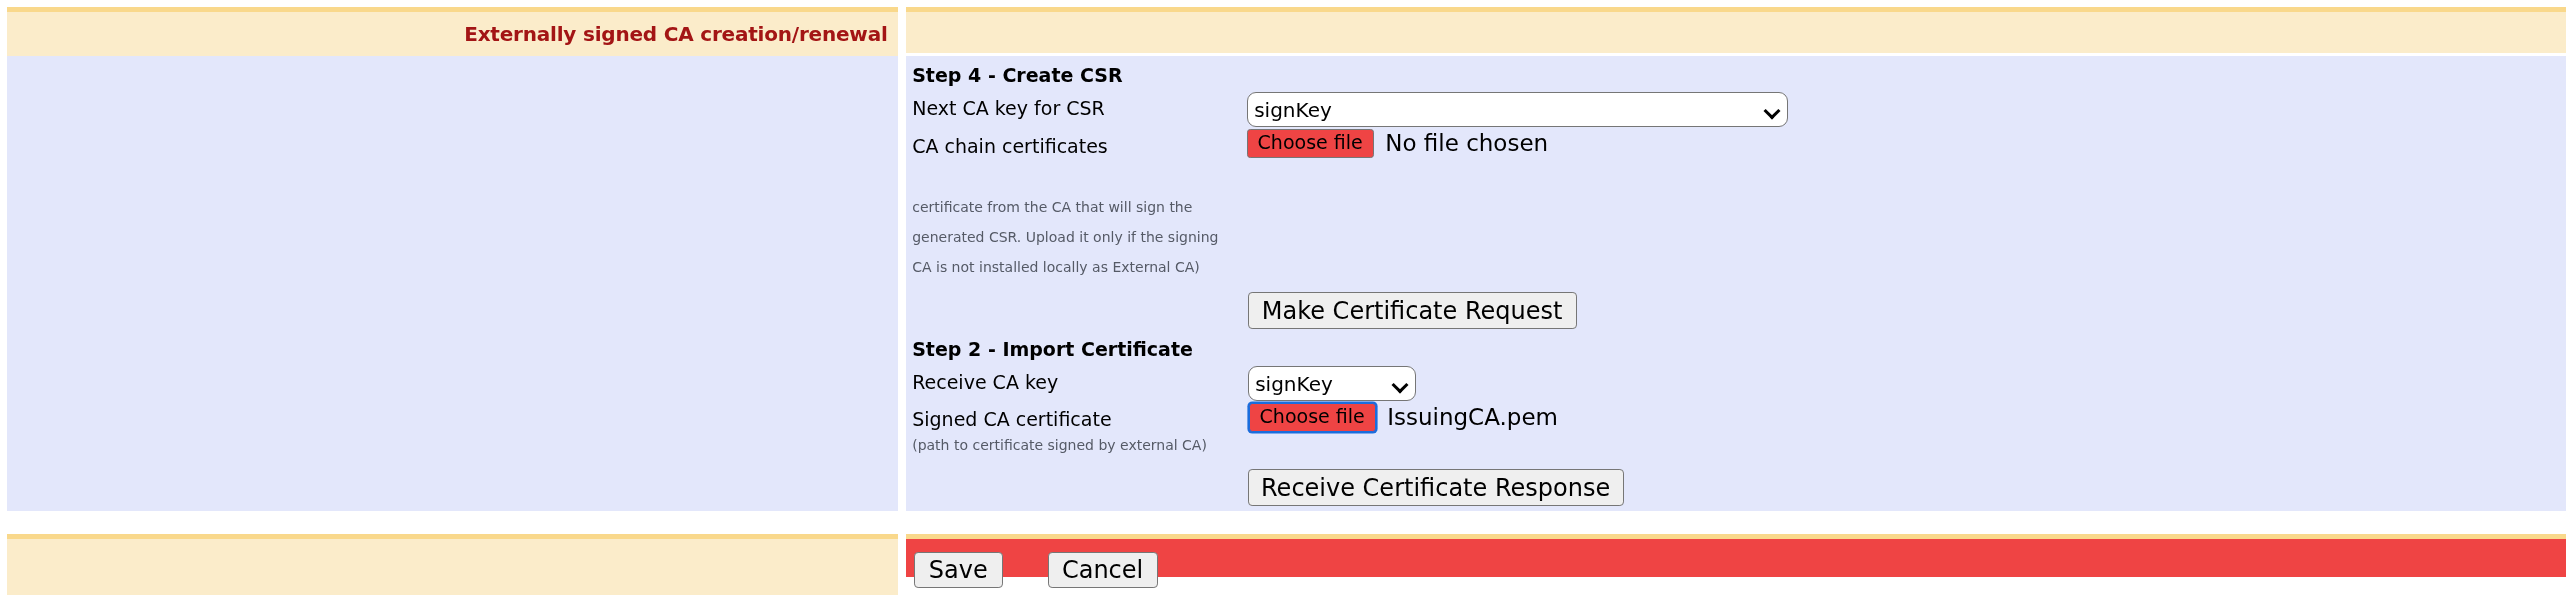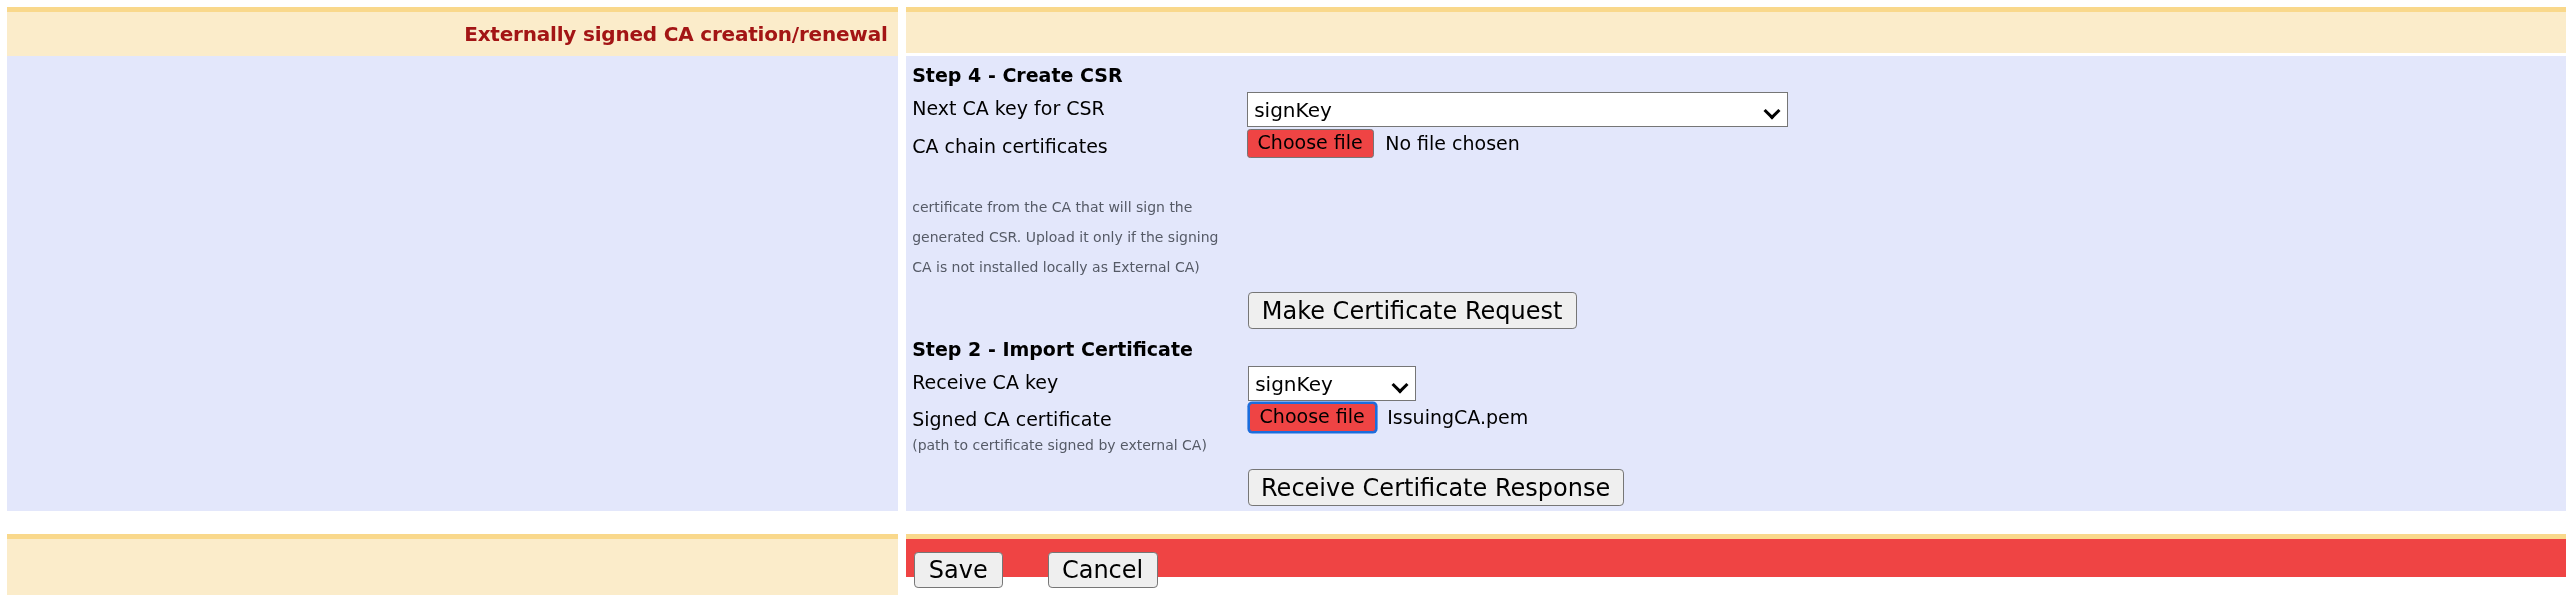--- a/index.html
+++ b/index.html
@@ -133,21 +133,21 @@
     line-height: 30px;
     white-space: nowrap;
   }
 
   
   .sel {
     position: absolute;
     box-sizing: border-box;
     background: #ffffff;
     border: 1.6px solid #767676;
-    border-radius: 0;
+    border-radius: 9px;
     font-family: "DejaVu Sans", "Liberation Sans", sans-serif;
     font-size: 20px;
     color: #000;
     padding: 0 6.6px;
     display: flex;
     align-items: center;
   }
   .sel .sel-val {
     flex: 1 1 auto;
     white-space: nowrap;
@@ -188,21 +188,21 @@
     font-size: 19px;
     color: #000;
     padding: 2.5px 10px 4.1px 10px;
     line-height: 1.05;
   }
   .file-btn.focused {
     border-color: #1a6ddd;
     box-shadow: 0 0 0 1.6px #1a6ddd;
   }
   .file-name {
-    font-size: 19px;
+    font-size: 23px;
     color: #000;
     margin-left: 11.5px;
   }
 
   
   .btn {
     position: absolute;
     box-sizing: border-box;
     background: #efefef;
     border: 1.6px solid #767676;

